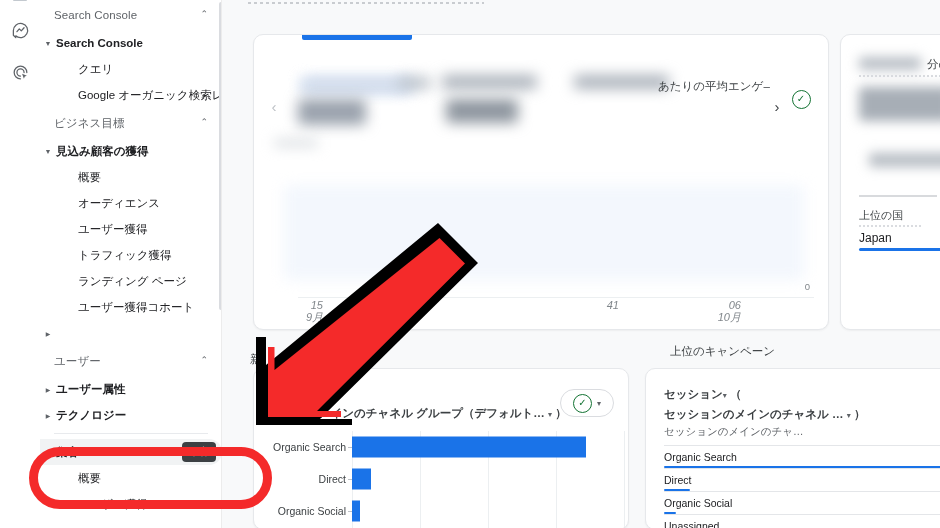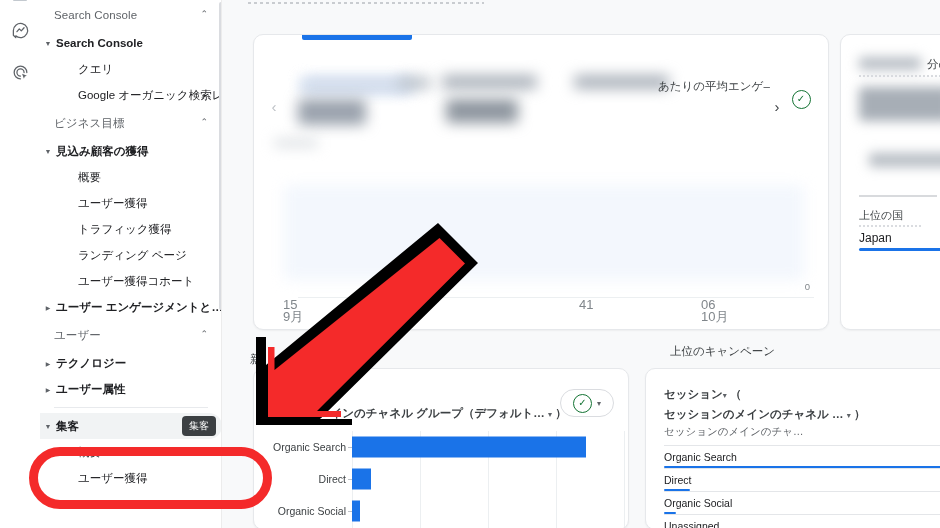--- a/index.html
+++ b/index.html
@@ -109,21 +109,21 @@
     position:absolute;display:flex;align-items:center;justify-content:center;
     width:22px;height:22px;border-radius:50%;
   }
   .check-circle{
     width:17px;height:17px;border:1.6px solid #137333;border-radius:50%;
     display:flex;align-items:center;justify-content:center;
     color:#137333;font-size:10px;font-weight:700;line-height:1;
   }
   .ov-xaxis{position:absolute;top:264px;left:0;width:100%;height:26px;}
   .ov-tick{
-    position:absolute;text-align:left;font-size:13px;color:#80868b;line-height:12px;width:40px;
+    position:absolute;text-align:right;font-size:11px;color:#80868b;line-height:12px;width:40px;font-style:italic;
   }
   .ov-zero{position:absolute;right:18px;top:246px;font-size:9.5px;color:#80868b;}
   .ov-gridline{position:absolute;left:44px;right:14px;top:262px;height:1px;background:#eceff1;}
 
   
   #card-realtime{left:618px;top:34px;width:298px;height:294px;}
   .rt-title{position:absolute;left:18px;top:22px;font-size:11.5px;color:#3c4043;white-space:nowrap;}
   .rt-dots{position:absolute;left:18px;top:40px;width:230px;height:2px;
     background-image:repeating-linear-gradient(to right,#dadce0 0 2px,transparent 2px 4px);}
   .rt-blur{position:absolute;filter:blur(6px);border-radius:3px;}
@@ -231,49 +231,52 @@
         <div class="sb-item">
           <span class="caret down"></span>
           <span class="lbl">見込み顧客の獲得</span>
         </div>
         <div class="sb-item child">
           <span class="caret blank"></span>
           <span class="lbl">概要</span>
         </div>
         <div class="sb-item child">
           <span class="caret blank"></span>
+          <span class="lbl">オーディエンス</span>
+        </div>
+        <div class="sb-item child">
+          <span class="caret blank"></span>
           <span class="lbl">ユーザー獲得</span>
         </div>
         <div class="sb-item child">
           <span class="caret blank"></span>
           <span class="lbl">トラフィック獲得</span>
         </div>
         <div class="sb-item child">
           <span class="caret blank"></span>
           <span class="lbl">ランディング ページ</span>
         </div>
         <div class="sb-item child">
           <span class="caret blank"></span>
           <span class="lbl">ユーザー獲得コホート</span>
         </div>
         <div class="sb-item">
           <span class="caret right"></span>
-          <span class="lbl">ユーザー エンゲージメントと…</span>
         </div>
         <div class="sb-section-head">
           <span class="ttl">ユーザー</span>
           <span class="sb-chevron">⌃</span>
         </div>
         <div class="sb-item">
           <span class="caret right"></span>
-          <span class="lbl">テクノロジー</span>
+          <span class="lbl">ユーザー属性</span>
         </div>
         <div class="sb-item">
           <span class="caret right"></span>
-          <span class="lbl">ユーザー属性</span>
+          <span class="lbl">テクノロジー</span>
         </div>
         <div class="sb-divider"></div>
         <div class="sb-item highlight">
           <span class="caret down"></span>
           <span class="lbl">集客</span>
           <span class="tip-chip">集客</span>
         </div>
         <div class="sb-item child">
           <span class="caret blank"></span>
           <span class="lbl">概要</span>

